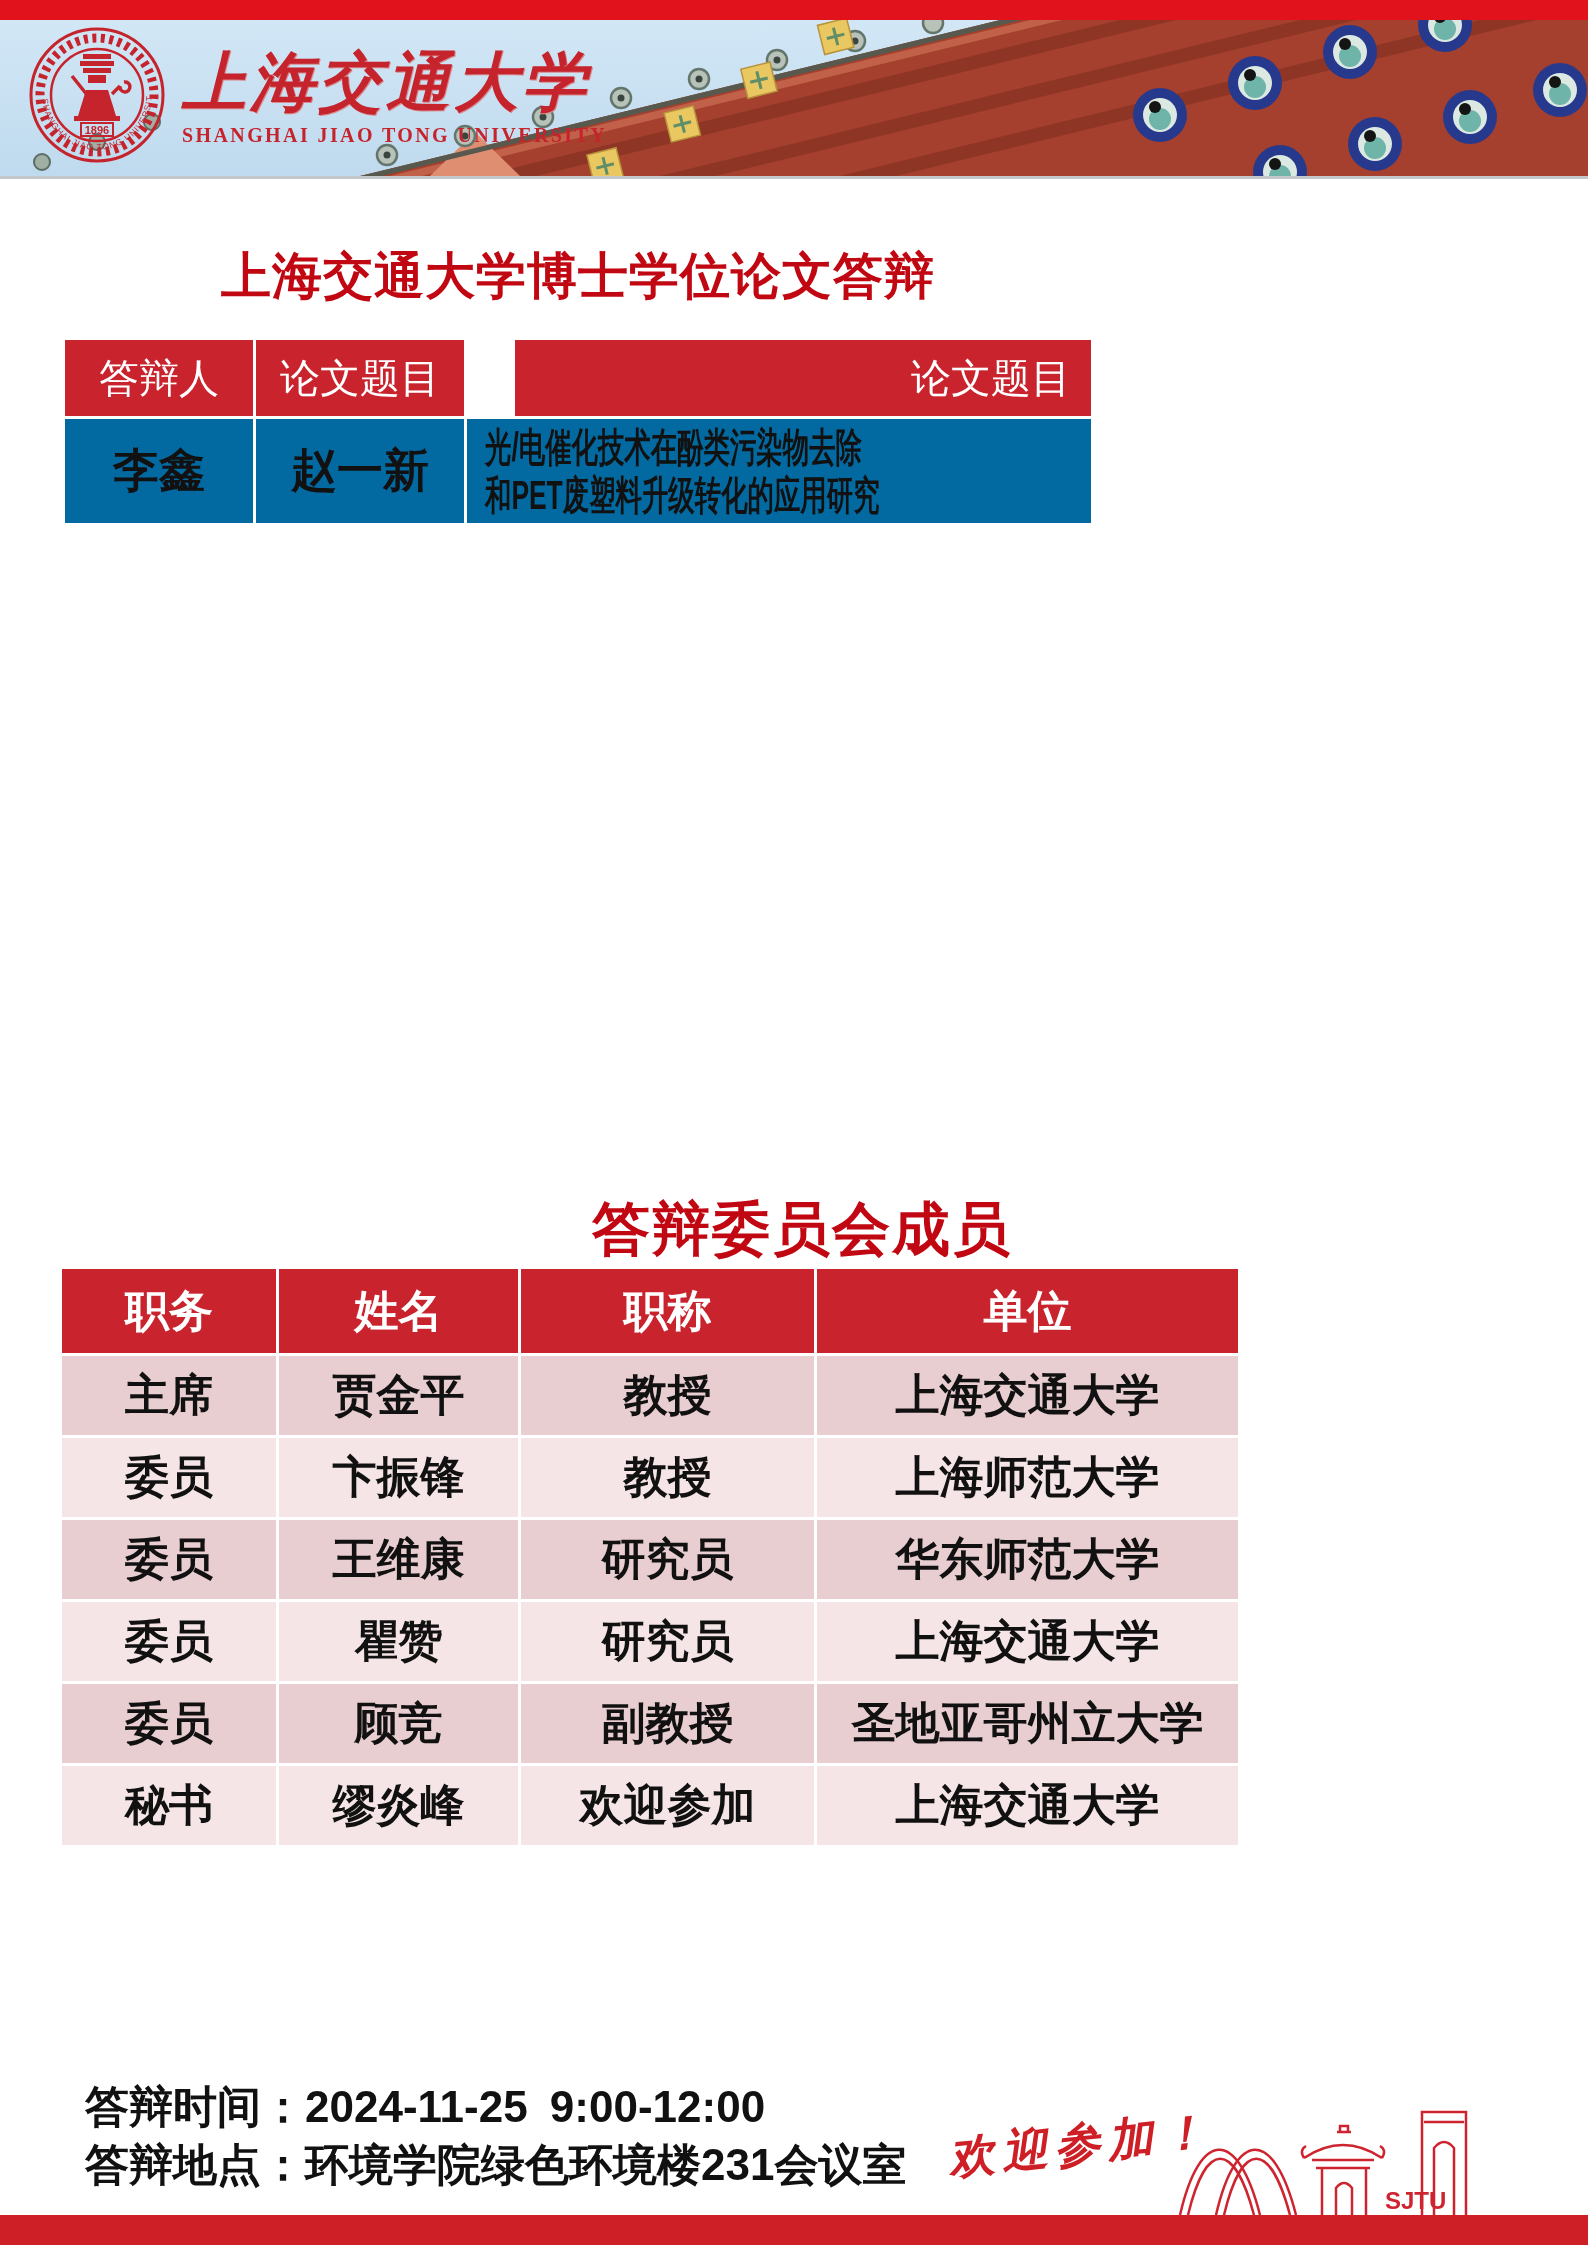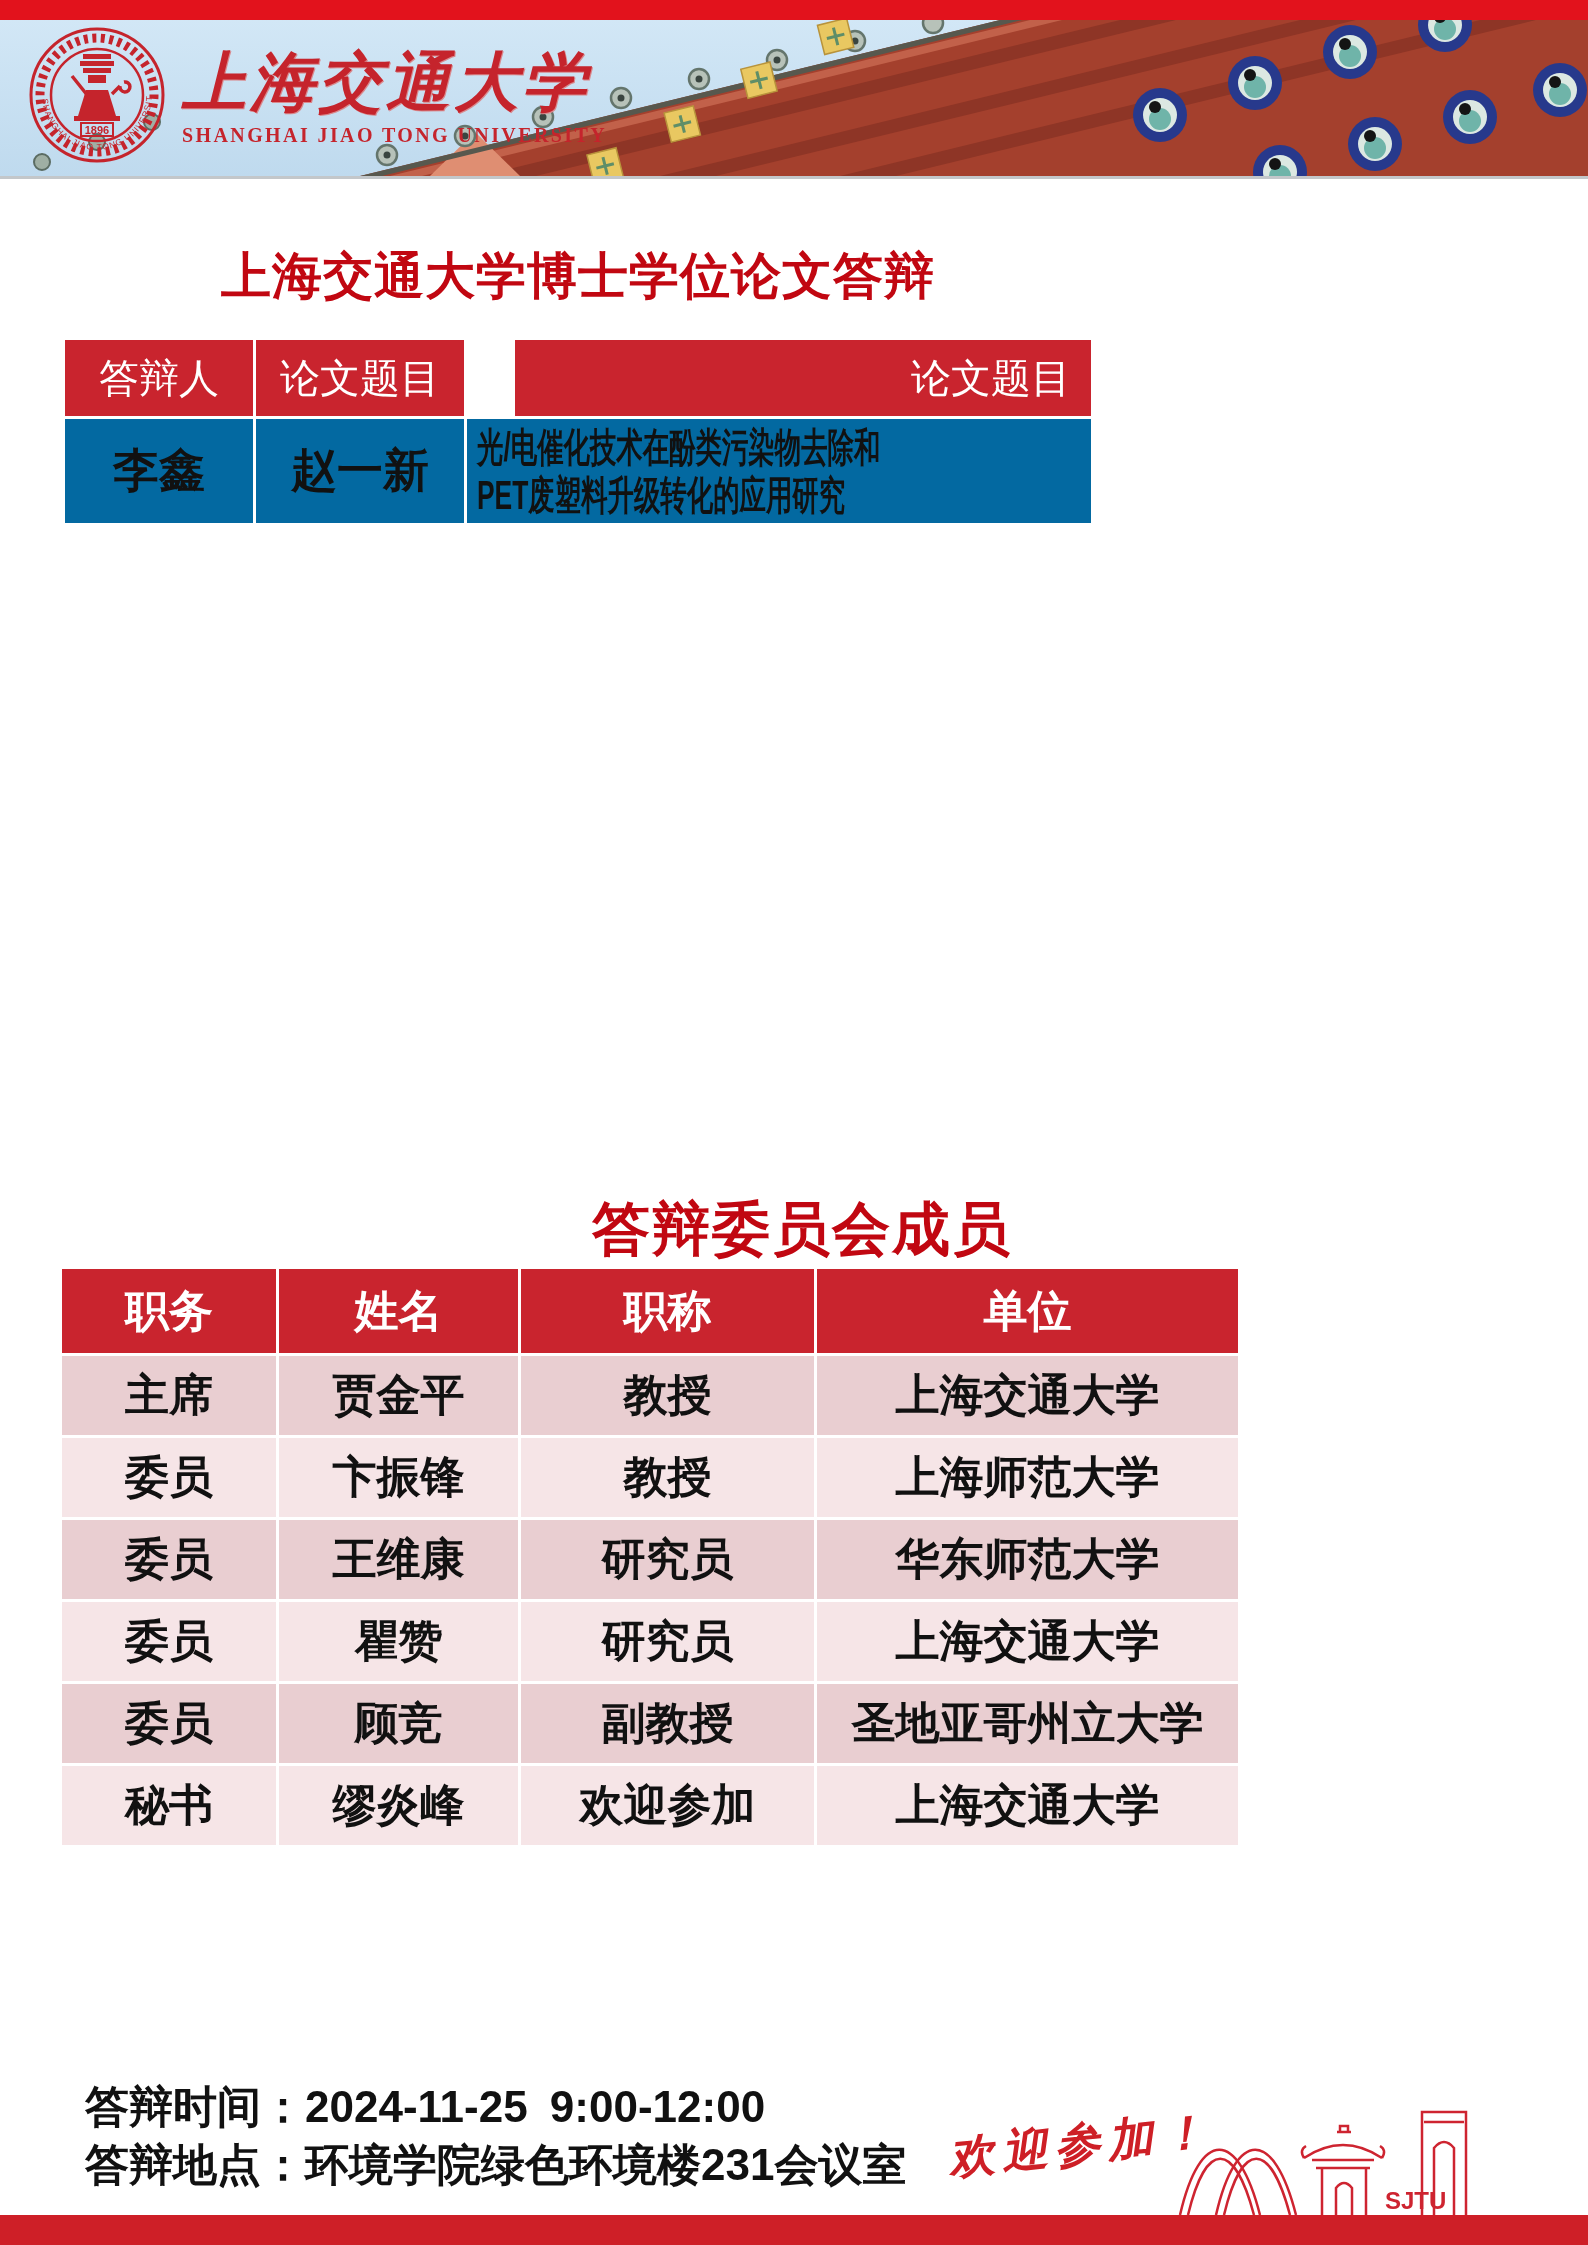--- a/index.html
+++ b/index.html
@@ -47,21 +47,21 @@
   .hcell{
     background:#C9242E; color:#ffffff;
     font-family:"Liberation Serif","DejaVu Serif",serif; font-weight:500;
   }
 
   .defense-table{ left:65px; top:340px; width:1026px;
     grid-template-columns:188px 208px 1fr; grid-template-rows:76px 104px; }
   .defense-table .hcell{ font-size:40px; }
   .defense-table .hcell.thesis-h{ justify-content:flex-end; padding-right:20px;margin-left:48px; }
   .defense-table .dcell{ background:#0369a1; font-weight:800; font-size:46px; }
-  .thesis-cell{ justify-content:flex-start; padding-left:10px; overflow:hidden; }
+  .thesis-cell{ justify-content:flex-start; padding-left:18px; overflow:hidden; }
   .condense{
     width:935px; transform:scaleX(0.66); transform-origin:0 50%;
     font-size:40px; line-height:48px; font-weight:800; letter-spacing:0;
   }
 
   .committee-table{ left:62px; top:1269px; width:1176px;
     grid-template-columns:214px 239px 293px 1fr;
     grid-template-rows:84px repeat(6,79px); }
   .committee-table .hcell{ font-size:42px; }
   .committee-table .cell{ font-weight:800; font-size:44px; }

